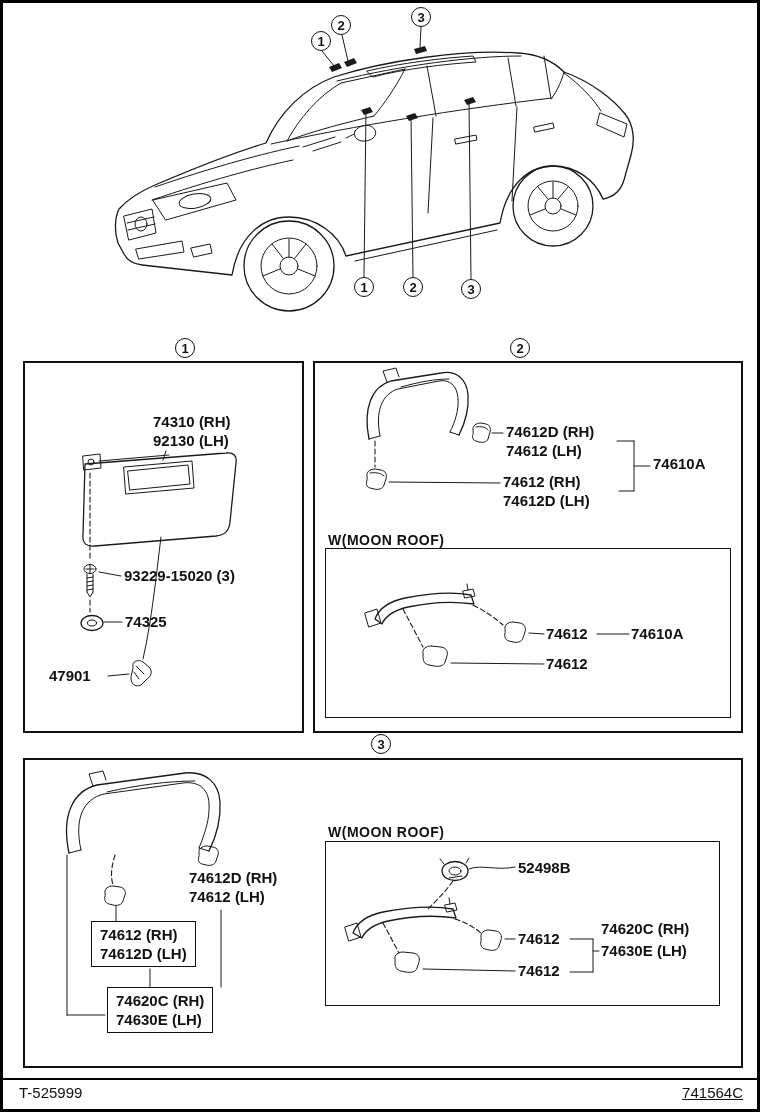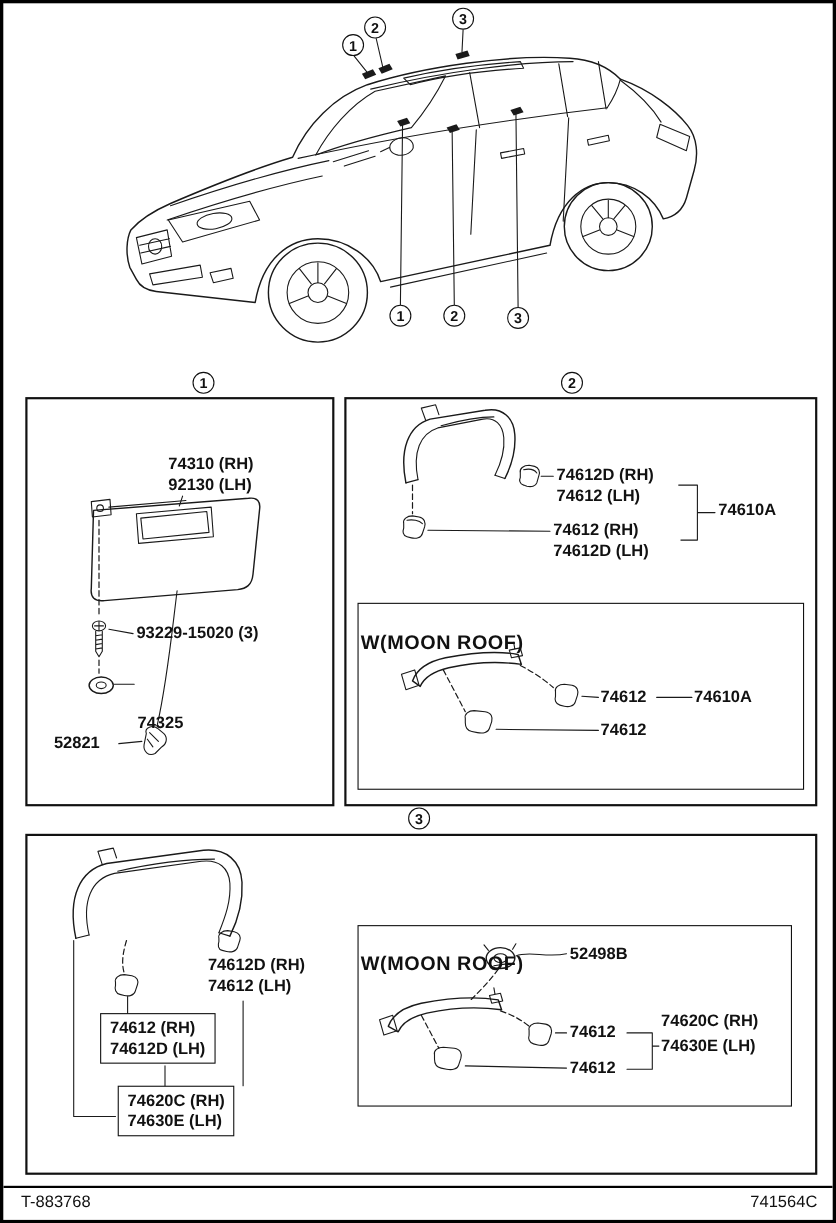--- a/index.html
+++ b/index.html
@@ -10,21 +10,21 @@
     font-family:"Liberation Sans", sans-serif; color:#111;
   }
   .art { position:absolute; left:0; top:0; }
   .ln   { fill:none; stroke:#1a1a1a; stroke-width:1.3; stroke-linecap:round; stroke-linejoin:round; }
   .thin { stroke-width:1; }
   .dash { stroke-dasharray:5 3; stroke-width:1.1; }
   .blk  { fill:#1a1a1a; stroke:none; }
   .box      { position:absolute; border:2px solid #111; }
   .box-in   { position:absolute; border:1.5px solid #111; }
   .label    { position:absolute; font-weight:bold; font-size:15px; line-height:18px; white-space:nowrap; }
-  .label-sm { position:absolute; font-weight:bold; font-size:18px; white-space:nowrap; letter-spacing:0.5px;margin-top:42px; }
+  .label-sm { position:absolute; font-weight:bold; font-size:14px; white-space:nowrap; letter-spacing:0.5px; }
   .label-box{ position:absolute; border:1.5px solid #111; padding:3px 8px; font-weight:bold; font-size:15px; line-height:19px; white-space:nowrap; }
   .callout  { position:absolute; width:20px; height:20px; border:1.6px solid #111; border-radius:50%;
               display:flex; align-items:center; justify-content:center;
               font-size:13px; font-weight:bold; background:#fff; }
   .footer-rule { position:absolute; left:0; width:754px; top:1075px; border-top:2px solid #000; }
   .footer-text { position:absolute; font-size:15px; top:1081px; }
 </style>
 </head>
 <body>
 
@@ -241,22 +241,22 @@
 
   <div class="box" style="left:20px; top:358px; width:281px; height:372px;"></div>
   <div class="box" style="left:310px; top:358px; width:430px; height:372px;"></div>
   <div class="box" style="left:20px; top:755px; width:720px; height:310px;"></div>
   <div class="box-in" style="left:322px; top:545px; width:406px; height:170px;"></div>
   <div class="box-in" style="left:322px; top:838px; width:395px; height:165px;"></div>
 
   <div class="label" style="left:150px; top:410px;">74310 (RH)</div>
   <div class="label" style="left:150px; top:429px;">92130 (LH)</div>
   <div class="label" style="left:121px; top:564px;">93229-15020 (3)</div>
-  <div class="label" style="left:122px; top:646px;">74325</div>
-  <div class="label" style="left:46px; top:664px;">52821</div>
+  <div class="label" style="left:122px; top:610px;">74325</div>
+  <div class="label" style="left:46px; top:664px;">47901</div>
 
   <div class="label" style="left:503px; top:420px;">74612D (RH)</div>
   <div class="label" style="left:503px; top:439px;">74612 (LH)</div>
   <div class="label" style="left:500px; top:470px;">74612 (RH)</div>
   <div class="label" style="left:500px; top:489px;">74612D (LH)</div>
   <div class="label" style="left:650px; top:452px;">74610A</div>
   <div class="label-sm" style="left:325px; top:529px;">W(MOON ROOF)</div>
   <div class="label" style="left:543px; top:622px;">74612</div>
   <div class="label" style="left:628px; top:622px;">74610A</div>
   <div class="label" style="left:543px; top:652px;">74612</div>
@@ -272,16 +272,16 @@
     <div>74630E (LH)</div>
   </div>
   <div class="label-sm" style="left:325px; top:821px;">W(MOON ROOF)</div>
   <div class="label" style="left:515px; top:856px;">52498B</div>
   <div class="label" style="left:515px; top:927px;">74612</div>
   <div class="label" style="left:515px; top:959px;">74612</div>
   <div class="label" style="left:598px; top:917px;">74620C (RH)</div>
   <div class="label" style="left:598px; top:939px;">74630E (LH)</div>
 
   <div class="footer-rule"></div>
-  <div class="footer-text" style="left:16px;">T-883768</div>
-  <div class="footer-text" style="right:14px;">741564C</div>
+  <div class="footer-text" style="left:16px;">T-525999</div>
+  <div class="footer-text" style="right:14px;text-decoration:underline;">741564C</div>
 
 </div>
 
 </body></html>

